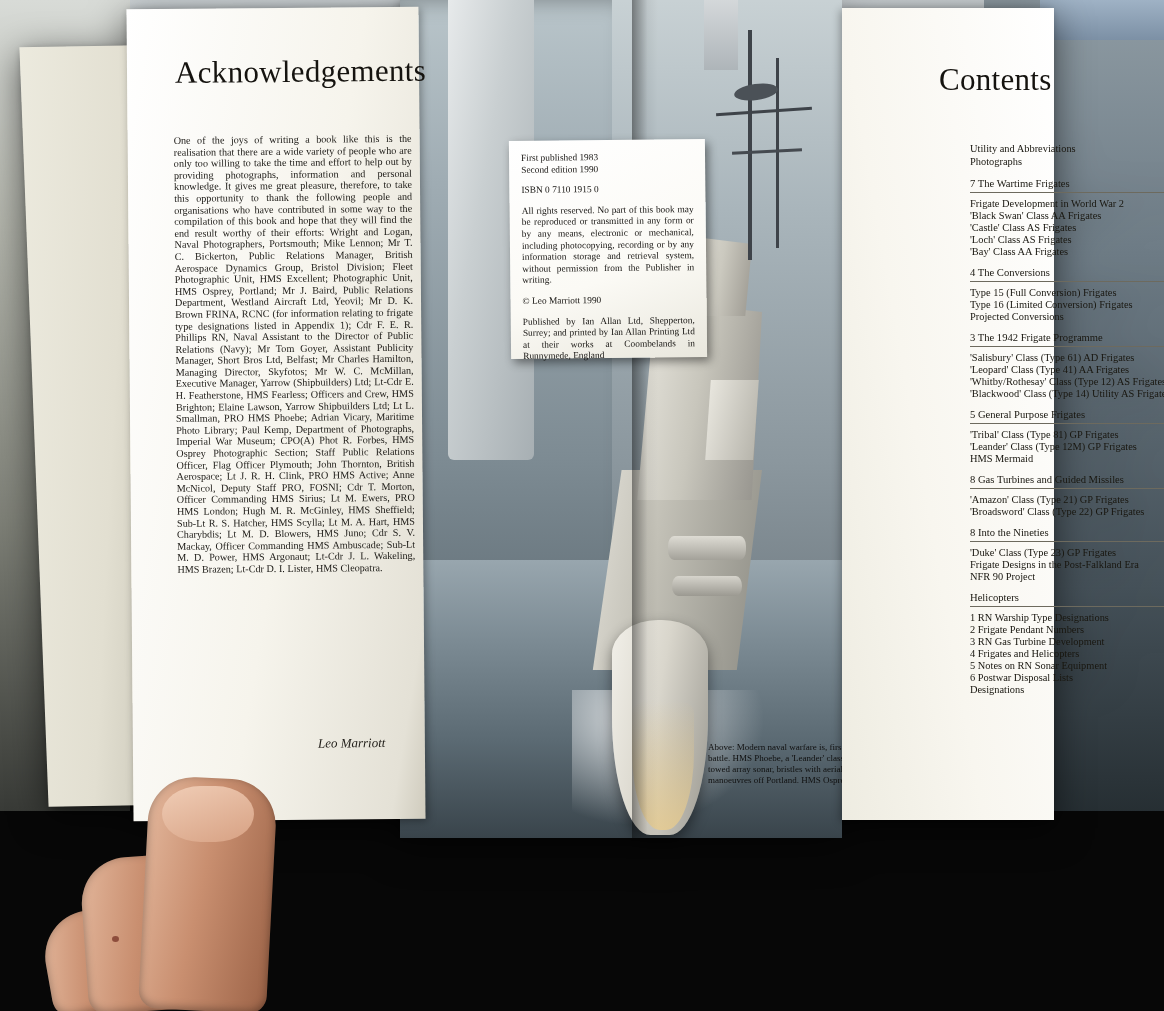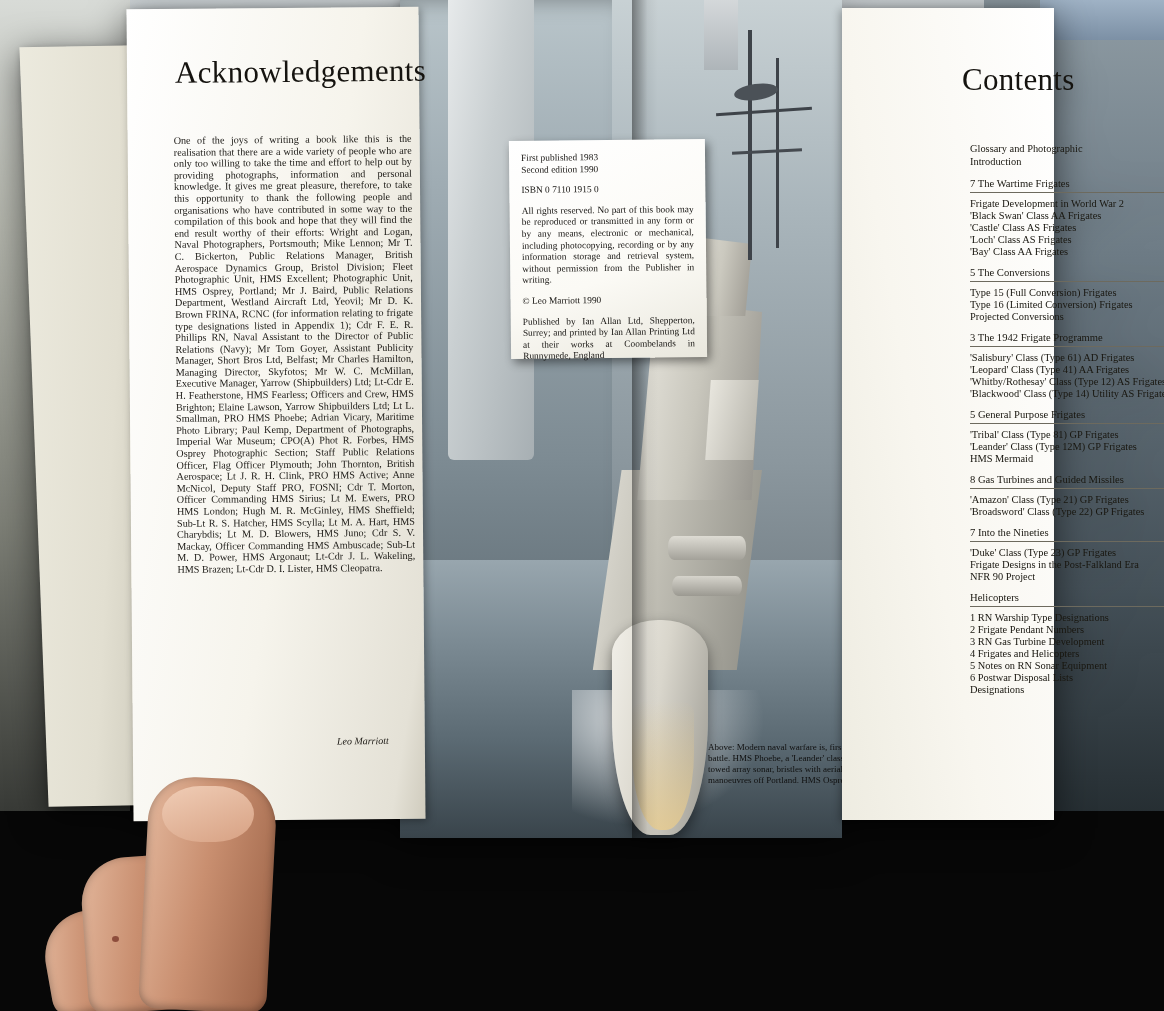--- a/index.html
+++ b/index.html
@@ -51,26 +51,26 @@
 
   
   .insert{position:absolute;left:398px;top:140px;width:196px;height:218px;
     background:linear-gradient(160deg,#ffffff 0%,#fbfaf5 60%,#e9e7dd 100%);
     box-shadow:3px 4px 10px rgba(0,0,0,.45);transform:rotate(-0.6deg);}
 
   
   h1.title{font-family:"Liberation Serif",serif;font-weight:400;font-size:31px;letter-spacing:.3px;
     margin:0;color:#15130f;}
   .ack-title{position:absolute;left:48px;top:46px;}
-  .contents-title{position:absolute;left:850px;top:62px;font-size:34px;}
+  .contents-title{position:absolute;left:827px;top:62px;font-size:34px;}
 
   .ack-body{position:absolute;left:46px;top:126px;width:238px;
     font-size:10.2px;line-height:11.6px;text-align:justify;color:#1b1915;
     font-family:"Liberation Serif",serif;hyphens:auto;}
-  .sig{position:absolute;left:204px;top:728px;font-size:10px;font-style:italic;color:#24211c;}
+  .sig{position:absolute;left:185px;top:728px;font-size:13px;font-style:italic;color:#24211c;}
 
   .imprint{position:absolute;left:12px;top:12px;width:172px;font-size:9.4px;line-height:11.6px;
     color:#171512;font-family:"Liberation Serif",serif;}
   .imprint p{margin:0 0 9px 0;}
 
   
   .caption{position:absolute;left:596px;top:742px;width:244px;font-size:9px;line-height:11px;
      color:#101010;font-family:"Liberation Serif",serif;}
 
   
@@ -195,38 +195,38 @@
         <p style="text-align:justify">Published by Ian Allan Ltd, Shepperton, Surrey; and printed by Ian Allan Printing Ltd at their works at Coombelands in Runnymede, England</p>
       </div>
     </div>
 
     <div class="caption">Above: Modern naval warfare is, first and foremost, an electronic battle. HMS Phoebe, a 'Leander' class frigate modified to carry a towed array sonar, bristles with aerials and antennae as she manoeuvres off Portland. HMS Osprey</div>
 
     <div class="page page-right"></div>
     <h1 class="title contents-title">Contents</h1>
     <div class="toc" id="toc">
         <div class="row">
-          <span class="lbl">Glossary and Photographic</span>
+          <span class="lbl">Utility and Abbreviations</span>
         </div>
         <div class="row">
-          <span class="lbl">Introduction</span>
+          <span class="lbl">Photographs</span>
         </div>
         <div class="row chapter">
           <span class="lbl">7  The Wartime Frigates</span>
         </div>
         <div class="rule"></div>
         <div class="subs">
           <div>Frigate Development in World War 2</div>
           <div>'Black Swan' Class AA Frigates</div>
           <div>'Castle' Class AS Frigates</div>
           <div>'Loch' Class AS Frigates</div>
           <div>'Bay' Class AA Frigates</div>
         </div>
         <div class="row chapter">
-          <span class="lbl">5  The Conversions</span>
+          <span class="lbl">4  The Conversions</span>
         </div>
         <div class="rule"></div>
         <div class="subs">
           <div>Type 15 (Full Conversion) Frigates</div>
           <div>Type 16 (Limited Conversion) Frigates</div>
           <div>Projected Conversions</div>
         </div>
         <div class="row chapter">
           <span class="lbl">3  The 1942 Frigate Programme</span>
         </div>
@@ -248,21 +248,21 @@
         </div>
         <div class="row chapter">
           <span class="lbl">8  Gas Turbines and Guided Missiles</span>
         </div>
         <div class="rule"></div>
         <div class="subs">
           <div>'Amazon' Class (Type 21) GP Frigates</div>
           <div>'Broadsword' Class (Type 22) GP Frigates</div>
         </div>
         <div class="row chapter">
-          <span class="lbl">7  Into the Nineties</span>
+          <span class="lbl">8  Into the Nineties</span>
         </div>
         <div class="rule"></div>
         <div class="subs">
           <div>'Duke' Class (Type 23) GP Frigates</div>
           <div>Frigate Designs in the Post-Falkland Era</div>
           <div>NFR 90 Project</div>
         </div>
         <div class="row chapter">
           <span class="lbl">Helicopters</span>
         </div>

